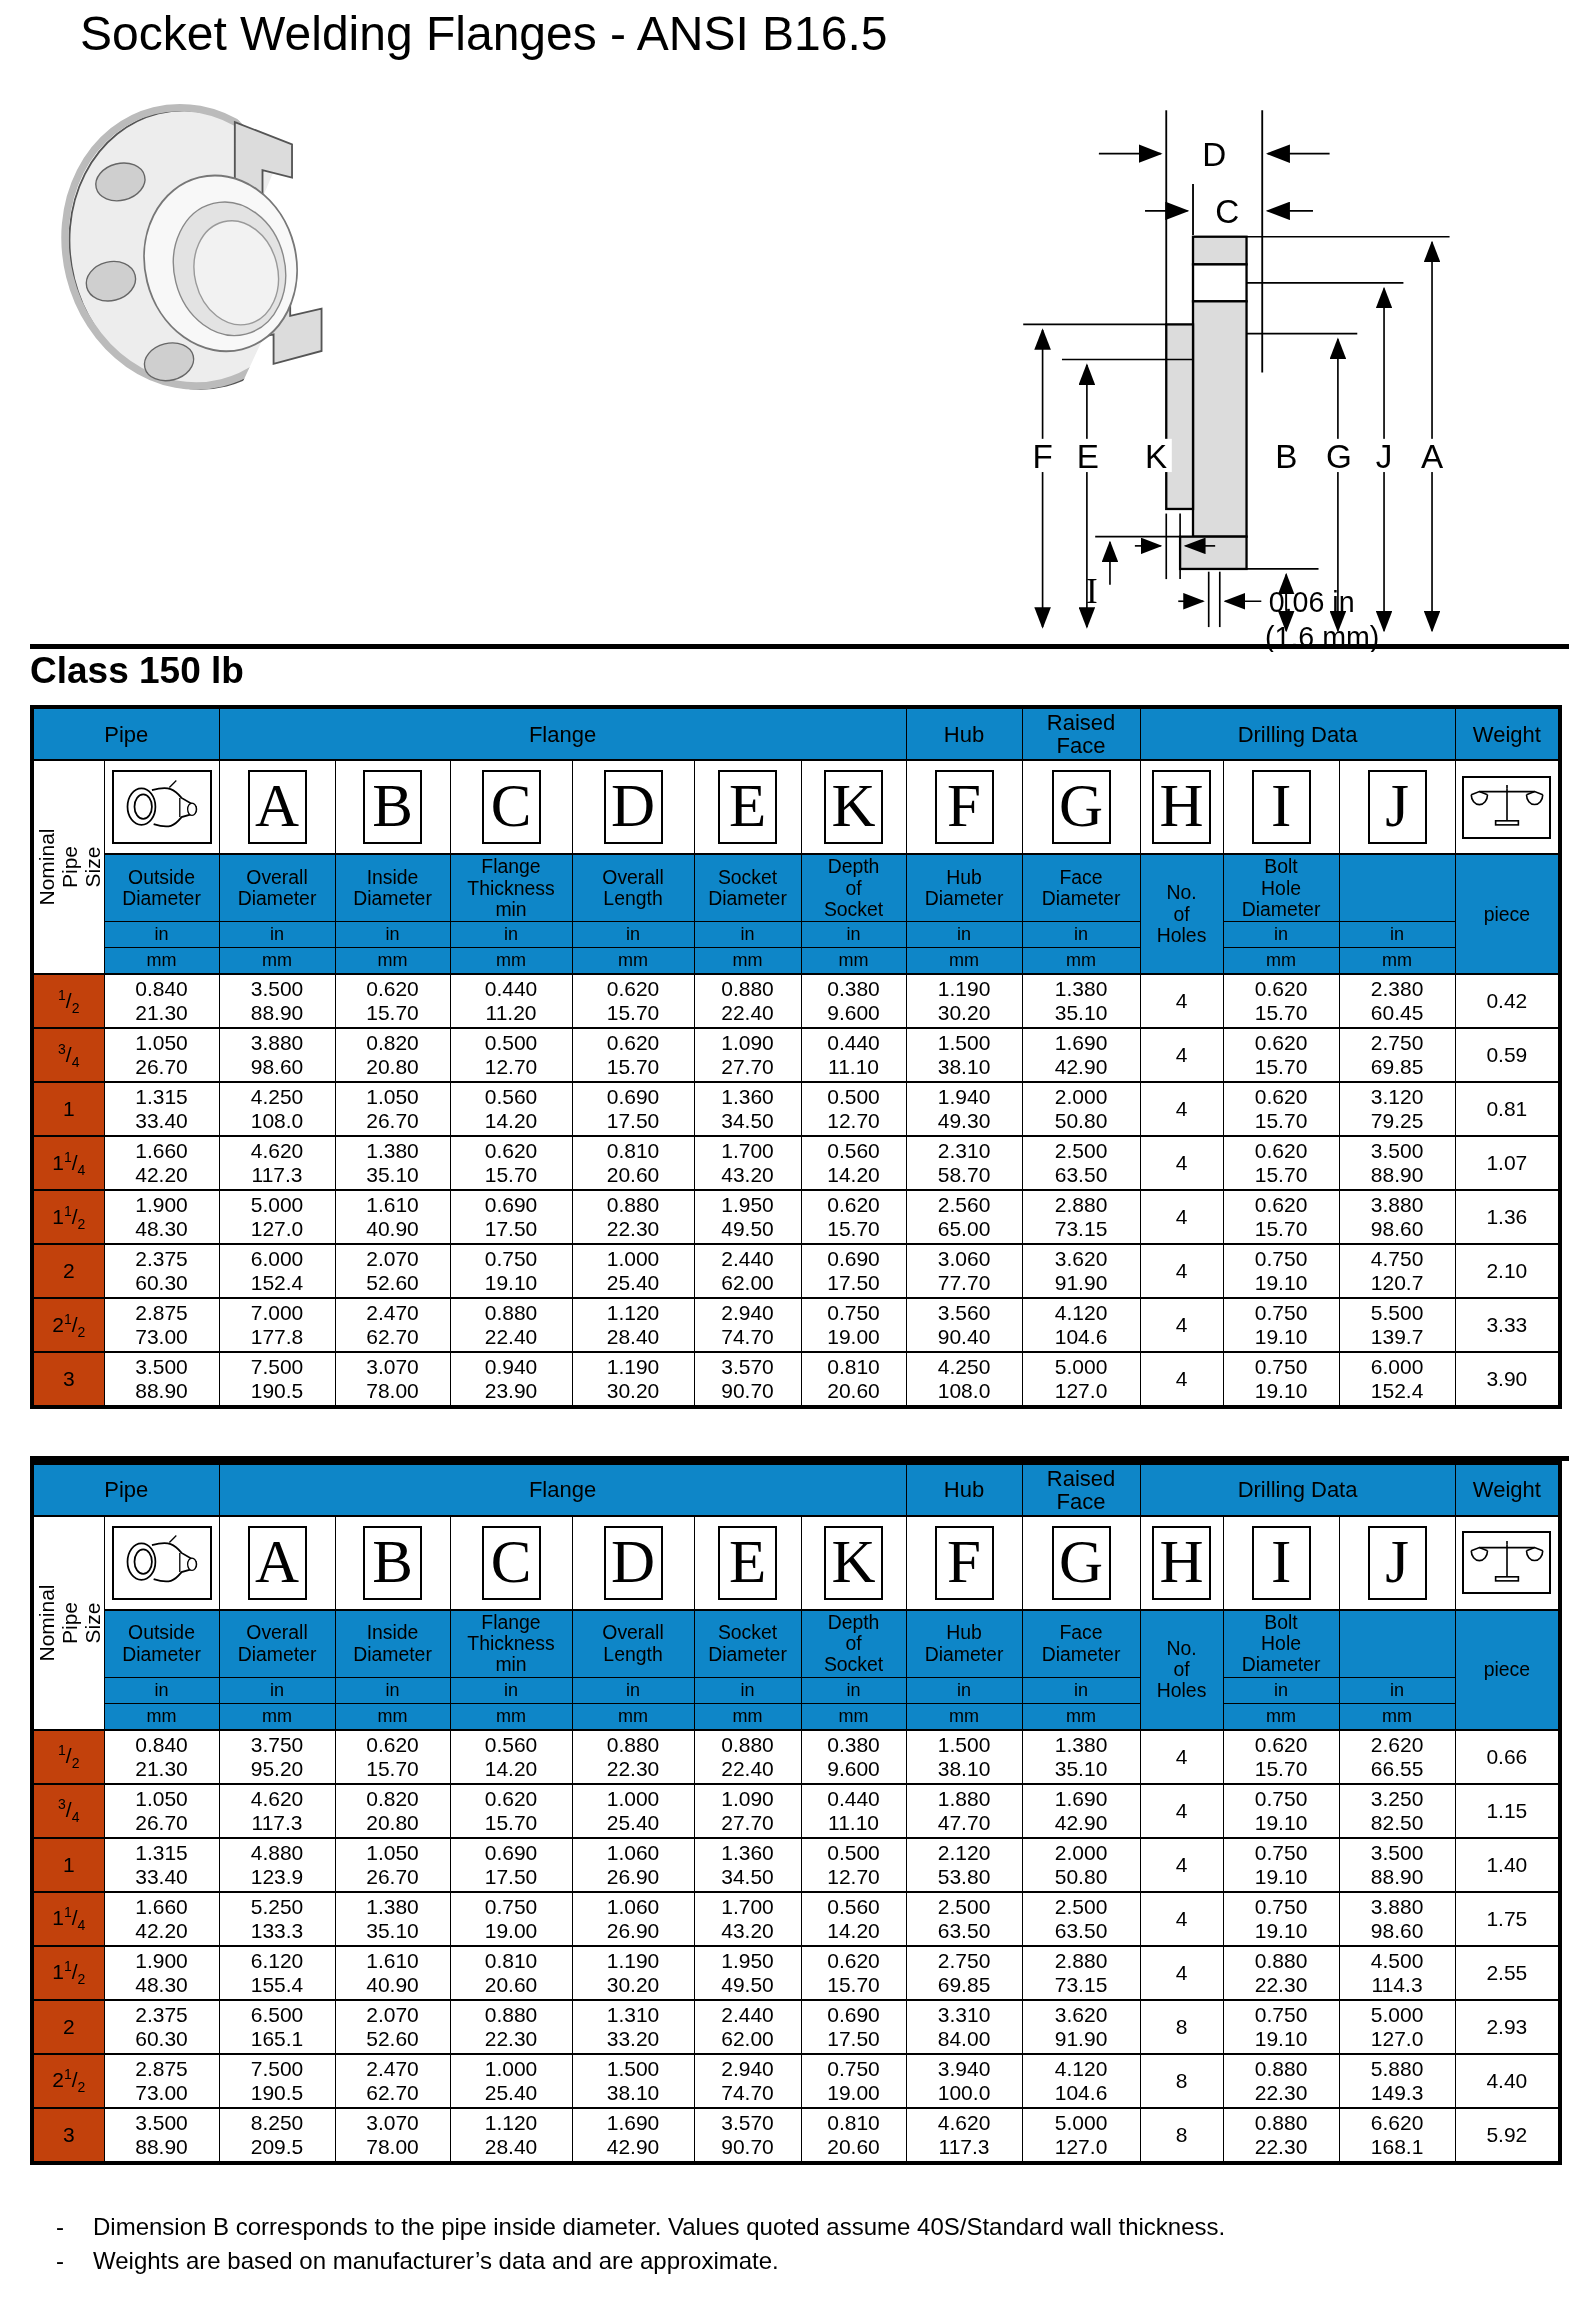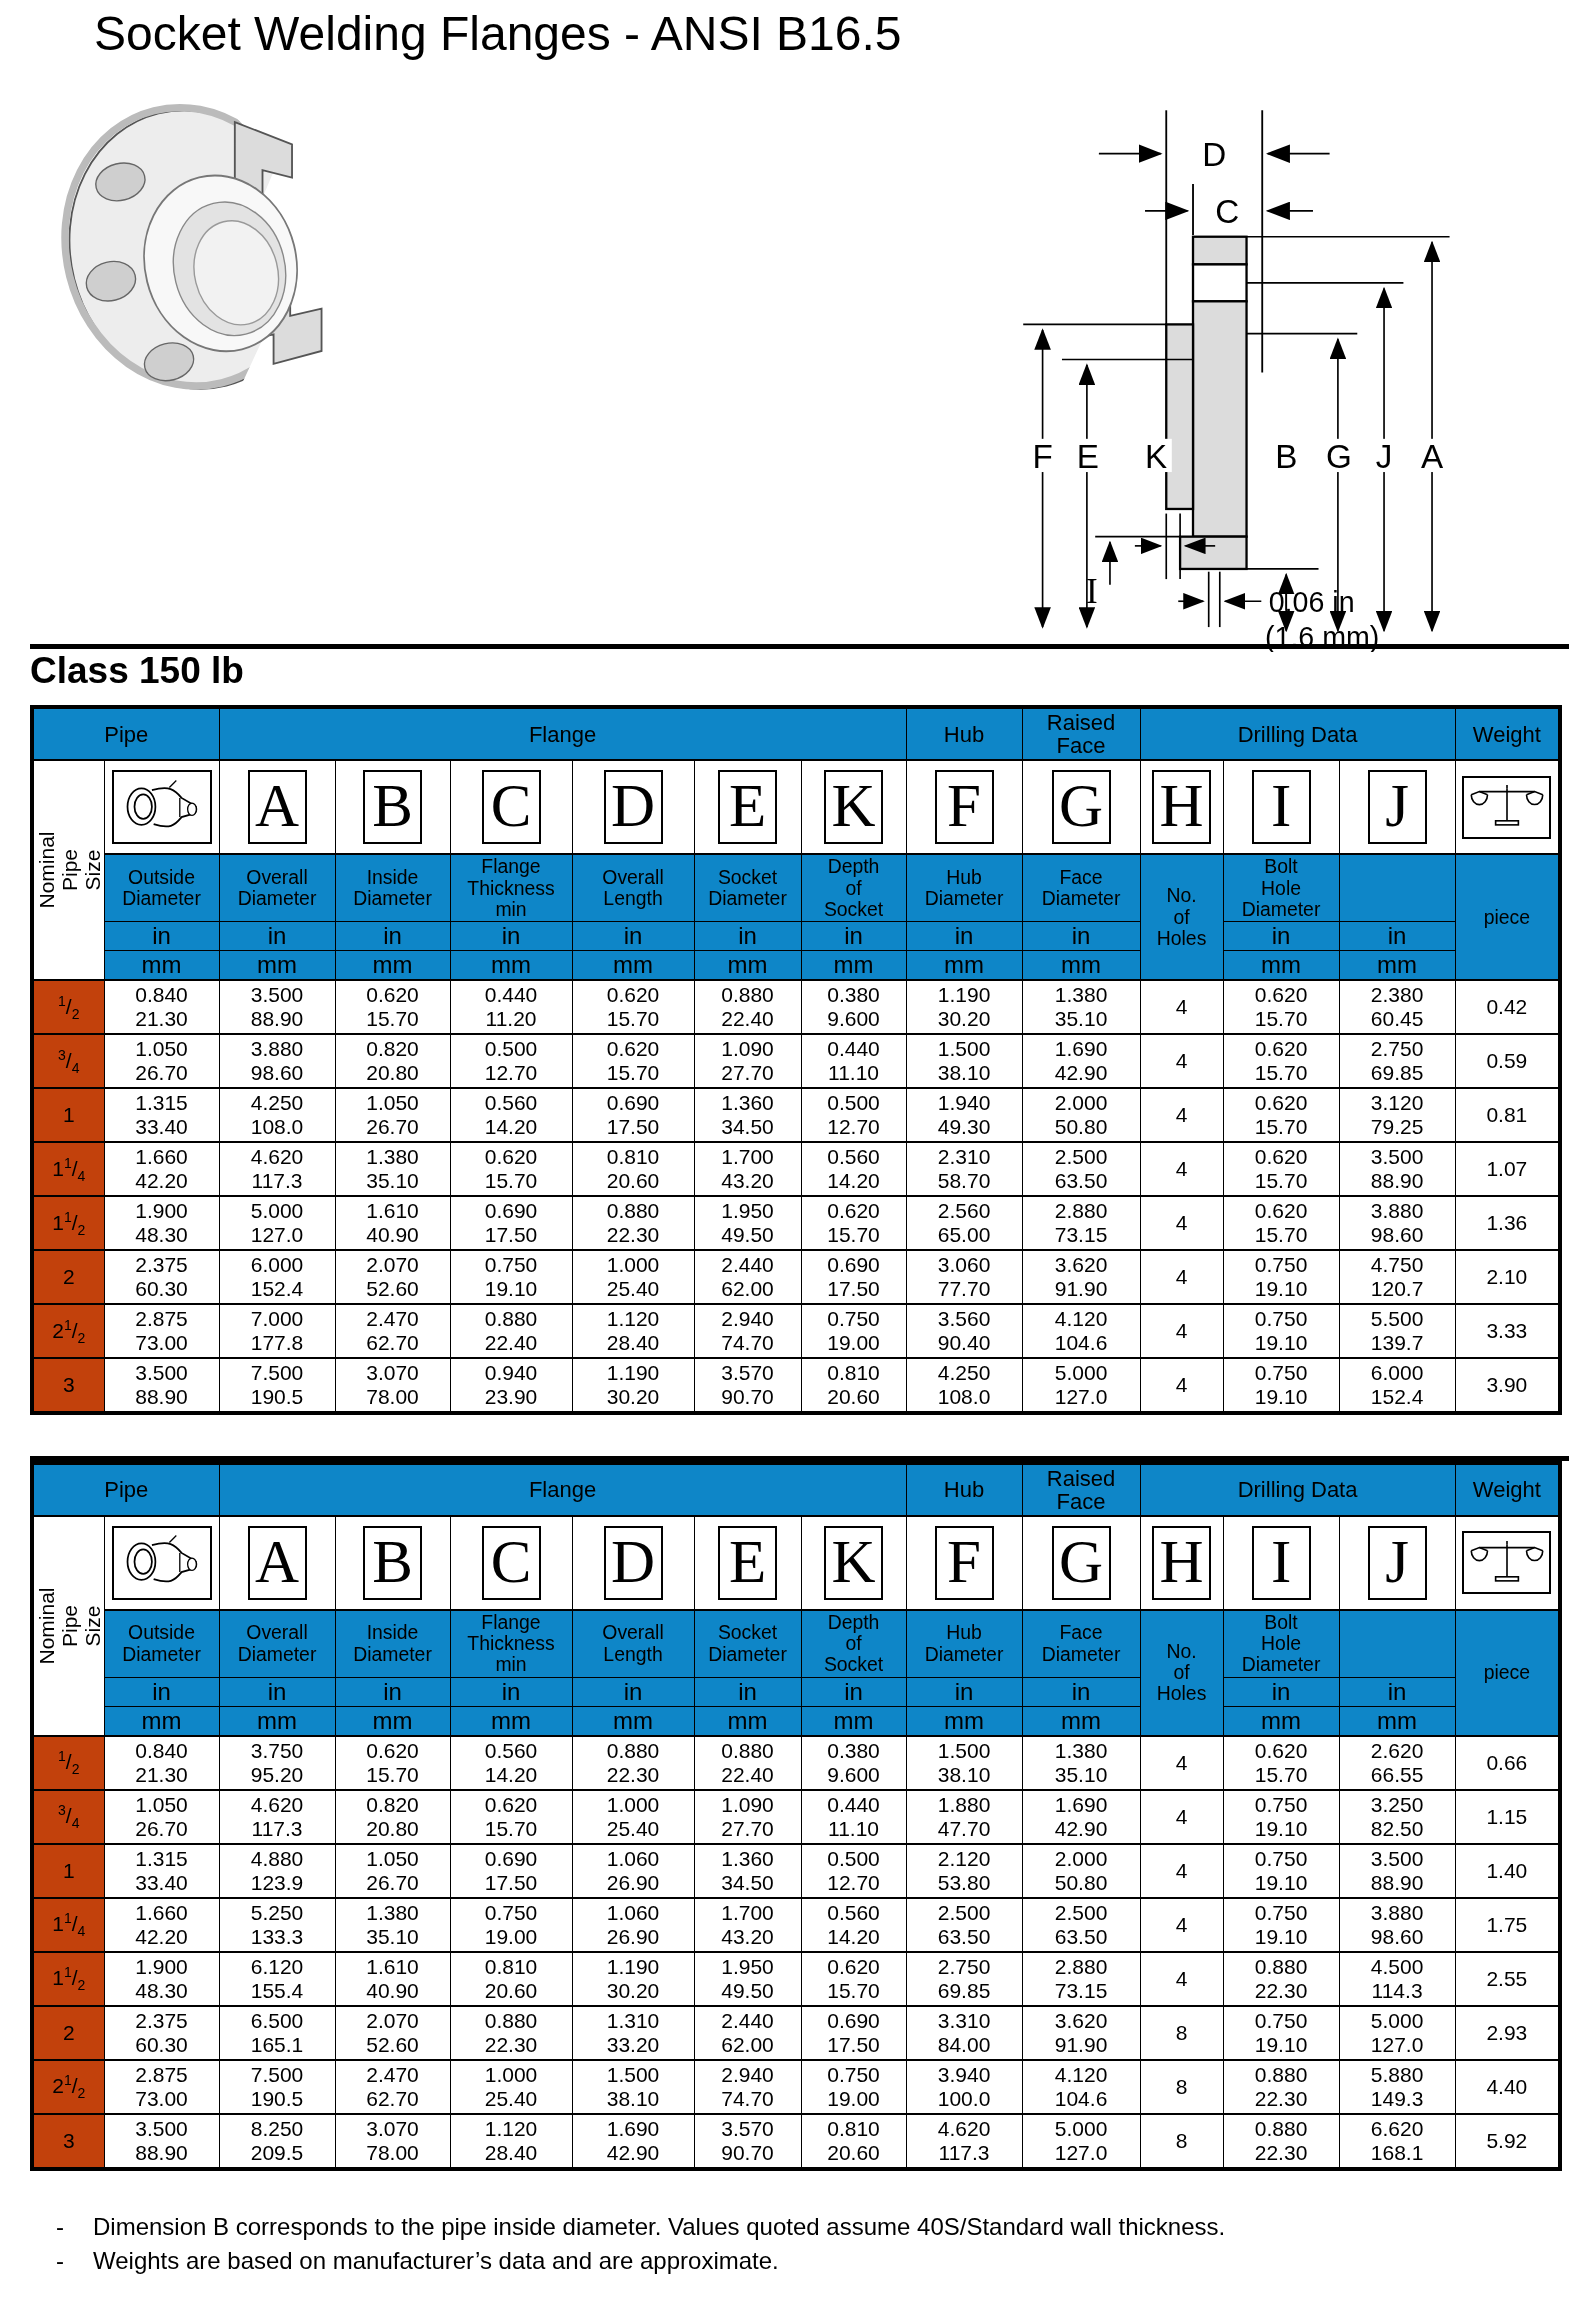--- a/index.html
+++ b/index.html
@@ -3,21 +3,21 @@
 <meta charset="utf-8">
 <style>
   :root{ --blue:#0E86C8; }
   html,body{margin:0;padding:0;}
   body{
     width:1593px;height:2315px;position:relative;background:#fff;color:#000;
     font-family:"Liberation Sans", sans-serif;
   }
   .abs{position:absolute;}
   #page-title{
-    left:94px;top:5.5px;font-size:48px;letter-spacing:0px;font-weight:400;
+    left:80px;top:5.5px;font-size:48px;letter-spacing:0px;font-weight:400;
     white-space:nowrap;
   }
   .illustration{left:54px;top:74px;width:286px;height:351px;}
   .diagram{left:628px;top:66px;width:951px;height:586px;}
   .sec{left:30px;width:1539px;}
   .sec150{top:644px;}
   .sec300{top:1456px;}
   .rule{height:4.6px;background:#000;width:100%;}
   h2.caption{margin:1.8px 0 13px 0;font-size:37px;font-weight:bold;font-family:"Liberation Sans",sans-serif;}
   table.flg{
@@ -25,21 +25,21 @@
     border:4.6px solid #000;
   }
   table.flg th, table.flg td{
     border:1.8px solid #000;padding:0;text-align:center;vertical-align:middle;
     font-weight:400;
   }
   .blue{background:var(--blue);}
   tr.r-group th{height:50px;font-size:22px;border-bottom:2.8px solid #000;white-space:pre-line;line-height:1.05;}
   tr.r-letter th{height:92px;background:#fff;border-bottom:2.8px solid #000;}
   tr.r-label th{height:66px;font-size:19.4px;line-height:1.1;white-space:pre-line;}
-  tr.r-in td, tr.r-mm td{height:25px;font-size:24px;}
+  tr.r-in td, tr.r-mm td{height:25px;font-size:18px;}
   tbody.data td{height:52px;font-size:21px;line-height:24px;border-top:2.8px solid #000;}
   td.size-cell{font-size:23px;background:#c2410c;}
   td.size-cell sup{font-size:14px;}
   td.size-cell sub{font-size:14px;}
   .letterbox{
     width:55px;height:70px;border:2.8px solid #000;margin:0 auto;background:#fff;
     font-family:"Liberation Serif", serif;font-size:61px;line-height:68px;text-align:center;
   }
   .iconbox{border:2.8px solid #000;margin:0 auto;background:#fff;display:flex;align-items:center;justify-content:center;}
   .pipebox{width:96px;height:70px;}

